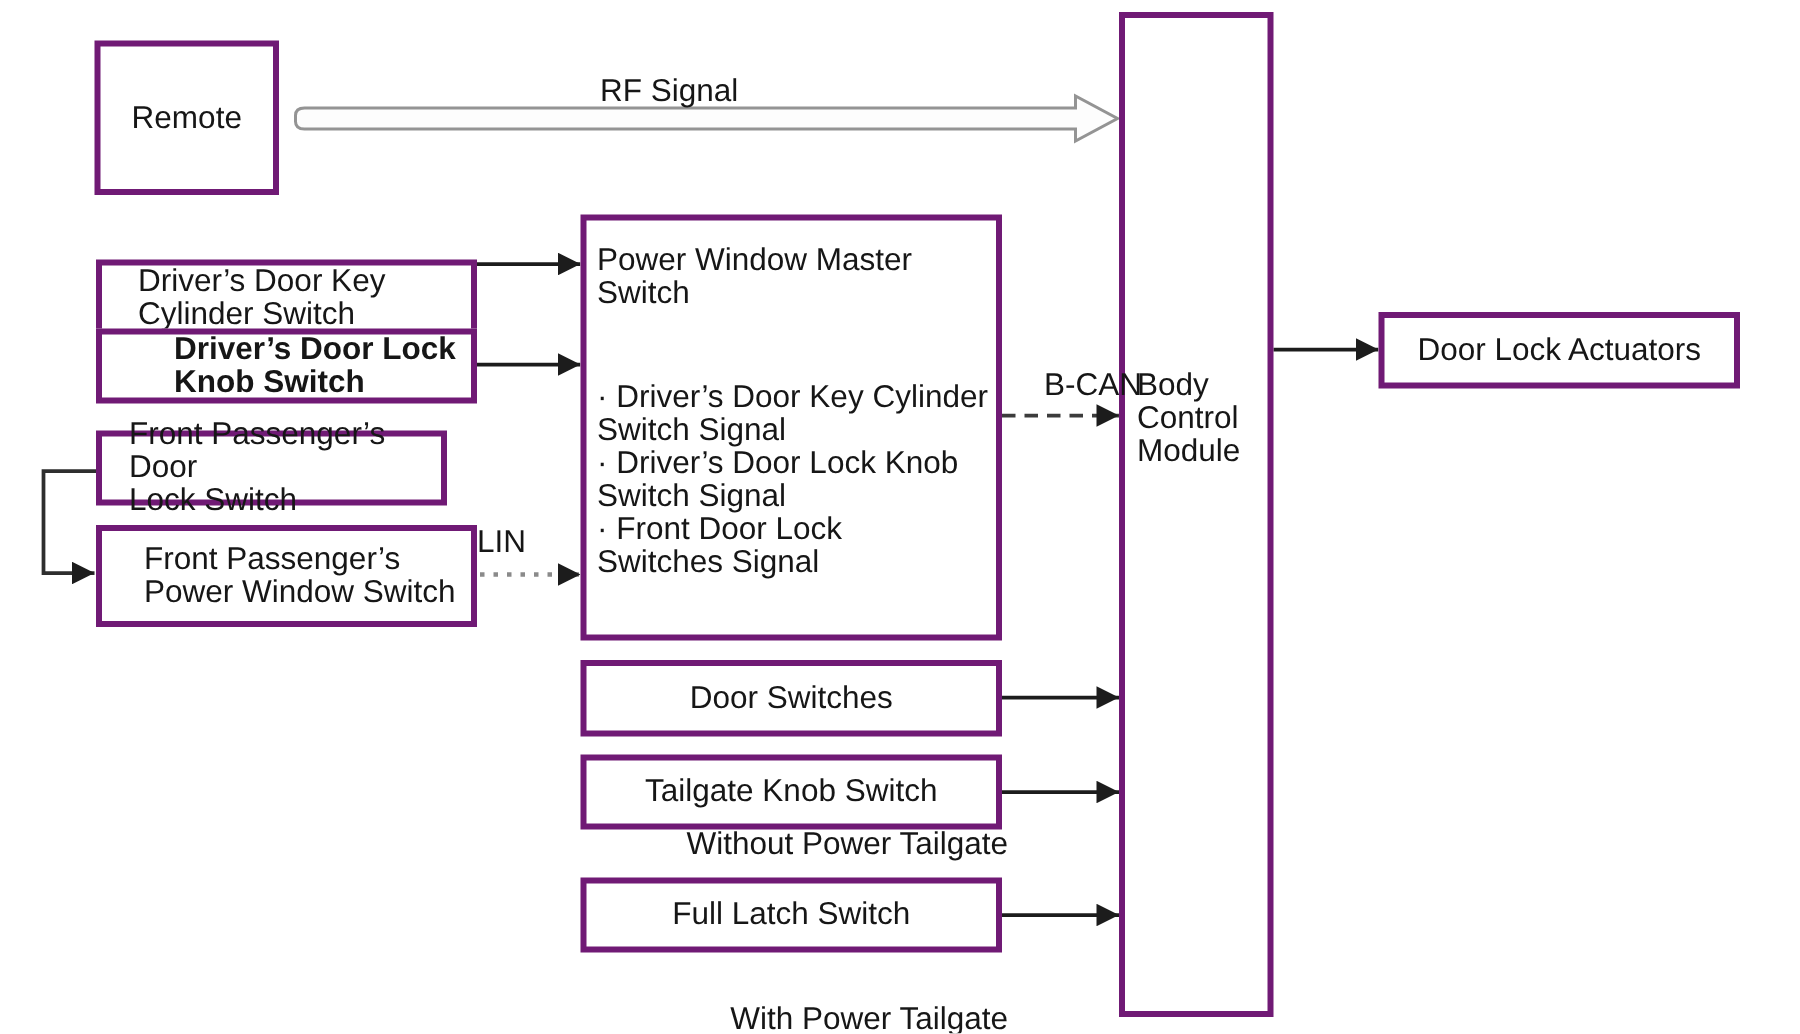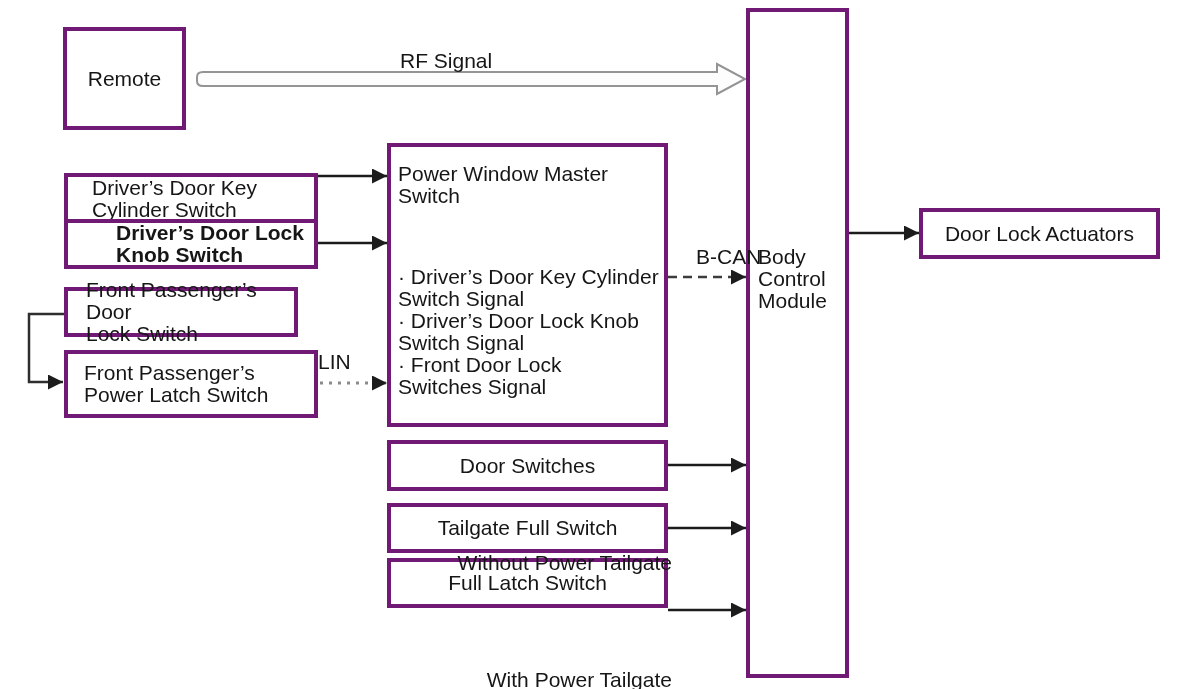--- a/index.html
+++ b/index.html
@@ -17,29 +17,29 @@
   .center{align-items:center;text-align:center;}
   .lbl{position:absolute;white-space:nowrap;}
   .lbl.c{text-align:left;}
   .lbl.r{text-align:right;}
 
   
   .b-remote{left:63px;top:27px;width:123px;height:103px;}
   .b-dks{left:64px;top:150px;width:254px;height:52px;padding-left:24px;margin-top:23px;}
   .b-dlk{left:64px;top:219px;width:254px;height:50px;padding-left:48px;font-weight:bold;}
   .b-fpd{left:64px;top:287px;width:234px;height:50px;padding-left:18px;}
-  .b-fpw{left:64px;top:350px;width:254px;height:68px;padding-left:16px;}
+  .b-fpw{left:64px;top:350px;width:254px;height:68px;padding-left:28px;}
   .b-pwms{left:387px;top:143px;width:281px;height:284px;justify-content:flex-start;padding:16px 4px 0 7px;gap:46px;}
-  .pwms-bullets{margin-top:13px;}
+  .pwms-bullets{margin-top:1px;}
   .pwms-bullets p{margin:0;}
   .b-bcm{left:746px;top:8px;width:103px;height:670px;justify-content:flex-start;padding:234px 0 0 8px;}
   .b-dla{left:919px;top:208px;width:241px;height:51px;}
   .b-ds{left:387px;top:440px;width:281px;height:51px;}
   .b-tls{left:387px;top:503px;width:281px;height:50px;}
-  .b-fls{left:387px;top:558px;width:281px;height:50px;align-items:center;}
+  .b-fls{left:387px;top:585px;width:281px;height:50px;align-items:center;}
 
   
   .l-rf{left:400px;top:50px;width:145px;}
   .l-bcan{left:696px;top:246px;width:96px;}
   .l-lin{left:318px;top:351px;width:56px;}
   .l-wopt{left:387px;top:552px;width:285px;}
   .l-wpt{left:387px;top:634px;width:285px;margin-top:35px;}
 </style>
 </head>
 <body>
@@ -84,21 +84,21 @@
     <span class="ln">Knob Switch</span>
   </div>
 
   <div class="box b-fpd">
     <span class="ln">Front Passenger’s Door</span>
     <span class="ln">Lock Switch</span>
   </div>
 
   <div class="box b-fpw">
     <span class="ln">Front Passenger’s</span>
-    <span class="ln">Power Latch Switch</span>
+    <span class="ln">Power Window Switch</span>
   </div>
 
   <div class="box b-pwms">
     <div>Power Window Master Switch</div>
     <div class="pwms-bullets">
       <p><span>· Driver’s Door Key Cylinder</span><br><span>Switch Signal</span></p>
       <p><span>· Driver’s Door Lock Knob</span><br><span>Switch Signal</span></p>
       <p><span>· Front Door Lock</span><br><span>Switches Signal</span></p>
     </div>
   </div>
@@ -111,21 +111,21 @@
 
   <div class="box b-ds center">
     <span class="ln">Door Switches</span>
   </div>
 
   <div class="box b-dla center">
     <span class="ln">Door Lock Actuators</span>
   </div>
 
   <div class="box b-tls center">
-    <span class="ln">Tailgate Full Switch</span>
+    <span class="ln">Tailgate Knob Switch</span>
   </div>
 
   <div class="box b-fls center">
     <span class="ln">Full Latch Switch</span>
   </div>
 
   <div class="lbl c l-rf">RF Signal</div>
   <div class="lbl c l-bcan">B-CAN</div>
   <div class="lbl c l-lin">LIN</div>
   <div class="lbl r l-wopt">Without Power Tailgate</div>

